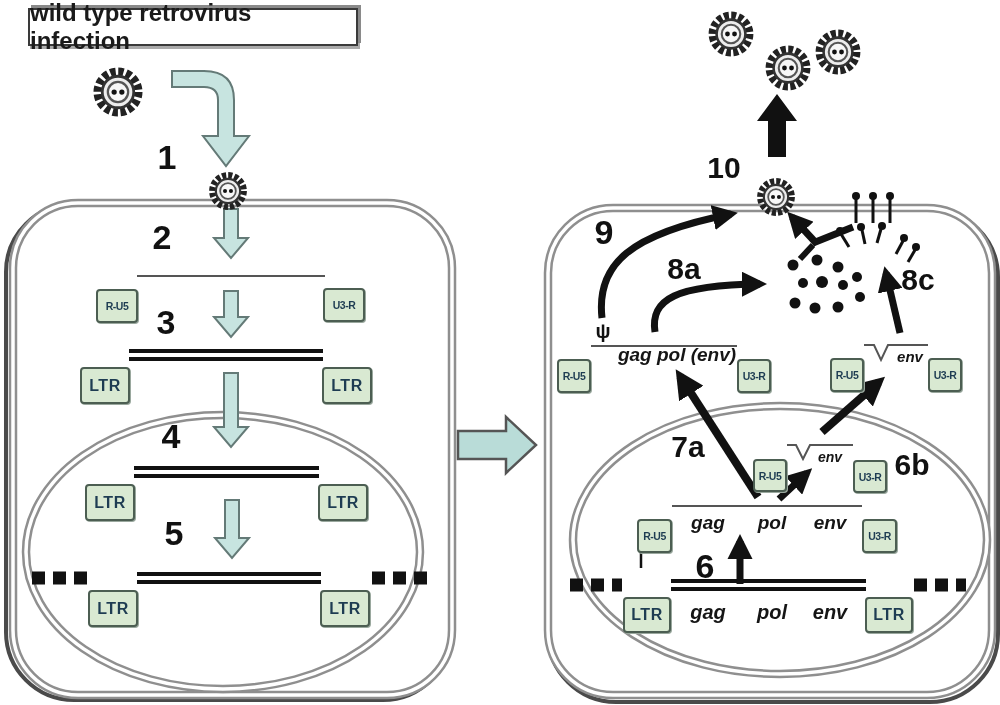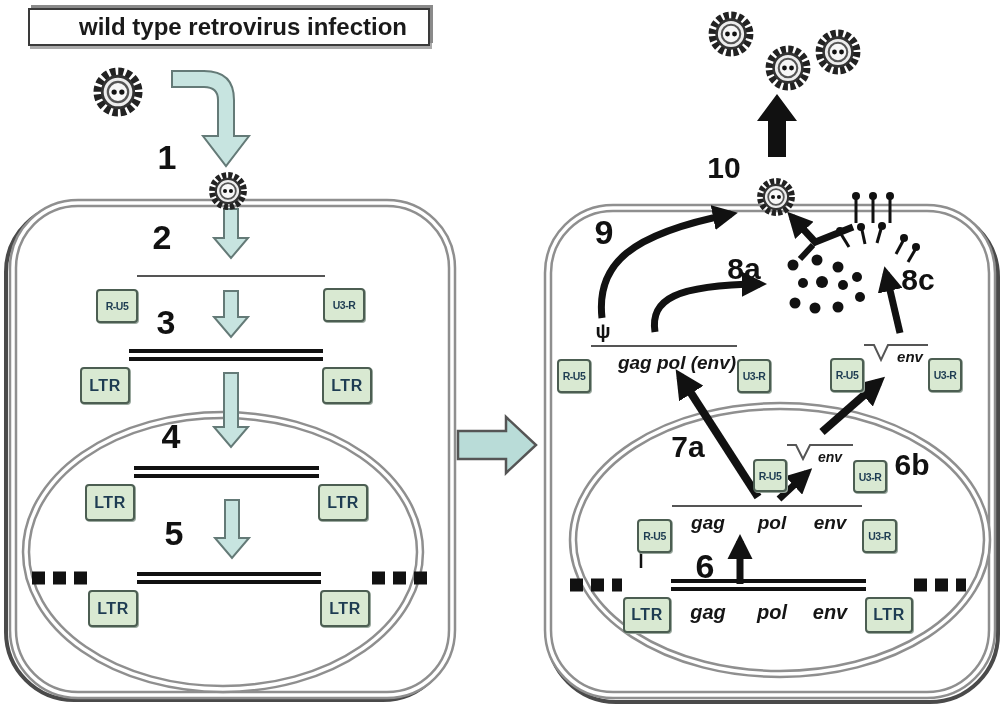--- a/index.html
+++ b/index.html
@@ -8,24 +8,24 @@
   #art{position:absolute;left:0;top:0;}
   .lbl{position:absolute;transform:translate(-50%,-50%);white-space:nowrap;color:#111;}
   .step{font-weight:bold;font-size:34px;}
   .step.sm{font-size:30px;text-align:center;}
   .gene{font-style:italic;font-weight:bold;font-size:19px;color:#151515;}
   .seg{position:absolute;box-sizing:border-box;background:#d9e9d2;border:2px solid #4c5e52;
        border-radius:4px;display:flex;align-items:center;justify-content:center;
        color:#1e3c52;font-weight:bold;box-shadow:1px 1px 0 #9aa89e;margin-top:30px;}
   .seg.small{font-size:10.5px;letter-spacing:-0.5px;}
   .seg.ltr{font-size:16px;letter-spacing:0.5px;}
-  #title-box{position:absolute;left:28px;top:8px;width:402px;height:38px;box-sizing:border-box;
+  #title-box{position:absolute;left:28px;top:8px;width:330px;height:38px;box-sizing:border-box;
        background:#fff;border:2px solid #3a3a3a;box-shadow:3px -3px 0 #8a8a8a,2px 3px 0 #aaa;
        display:flex;align-items:center;justify-content:center;
-       font-weight:bold;font-size:24px;color:#1a1a1a;padding-left:28px;}
+       font-weight:bold;font-size:24px;color:#1a1a1a;}
 </style>
 </head>
 <body>
 
 <div id="stage">
 
   <svg id="art" width="1000" height="705" viewBox="0 0 1000 705">
     <defs>
       <marker id="ah" markerUnits="strokeWidth" markerWidth="3.6" markerHeight="3.6" refX="2.6" refY="1.8" orient="auto">
         <path d="M0,0 L3.6,1.8 L0,3.6 Z" fill="#111"></path>
@@ -162,21 +162,21 @@
   </div>
 
   <div class="lbl step" style="left:167px;top:157px">1</div>
   <div class="lbl step" style="left:162px;top:237px">2</div>
   <div class="lbl step" style="left:166px;top:322px">3</div>
   <div class="lbl step" style="left:171px;top:436px">4</div>
   <div class="lbl step" style="left:174px;top:533px">5</div>
   <div class="lbl step" style="left:705px;top:566px">6</div>
   <div class="lbl step sm" style="left:688px;top:447px">7a</div>
   <div class="lbl step sm" style="left:912px;top:465px">6b</div>
-  <div class="lbl step sm" style="left:744px;top:269px">8a</div>
+  <div class="lbl step sm" style="left:684px;top:269px">8a</div>
   <div class="lbl step sm" style="left:918px;top:280px">8c</div>
   <div class="lbl step" style="left:604px;top:232px">9</div>
   <div class="lbl step sm" style="left:724px;top:168px">10</div>
 
   <div class="seg small" style="left:96px;top:259px;width:42px;height:34px">R-U5</div>
   <div class="seg small" style="left:323px;top:258px;width:42px;height:34px">U3-R</div>
   <div class="seg ltr" style="left:80px;top:337px;width:50px;height:37px">LTR</div>
   <div class="seg ltr" style="left:322px;top:337px;width:50px;height:37px">LTR</div>
   <div class="seg ltr" style="left:85px;top:454px;width:50px;height:37px">LTR</div>
   <div class="seg ltr" style="left:318px;top:454px;width:50px;height:37px">LTR</div>
@@ -193,18 +193,18 @@
   <div class="seg small" style="left:737px;top:329px;width:34px;height:34px">U3-R</div>
   <div class="seg small" style="left:830px;top:328px;width:34px;height:34px">R-U5</div>
   <div class="seg small" style="left:928px;top:328px;width:34px;height:34px">U3-R</div>
 
   <div class="lbl gene" style="left:708px;top:612px;font-size:20px">gag</div>
   <div class="lbl gene" style="left:772px;top:612px;font-size:20px">pol</div>
   <div class="lbl gene" style="left:830px;top:612px;font-size:20px">env</div>
   <div class="lbl gene" style="left:708px;top:523px">gag</div>
   <div class="lbl gene" style="left:772px;top:523px">pol</div>
   <div class="lbl gene" style="left:830px;top:523px">env</div>
-  <div class="lbl gene" style="left:677px;top:363px">gag  pol (env)</div>
+  <div class="lbl gene" style="left:677px;top:355px">gag  pol (env)</div>
   <div class="lbl" style="left:603px;top:331px;font-size:20px;font-weight:bold">ψ</div>
   <div class="lbl gene" style="left:830px;top:457px;font-size:14px">env</div>
   <div class="lbl gene" style="left:910px;top:356px;font-size:15px">env</div>
 
 </div>
 
 </body></html>

